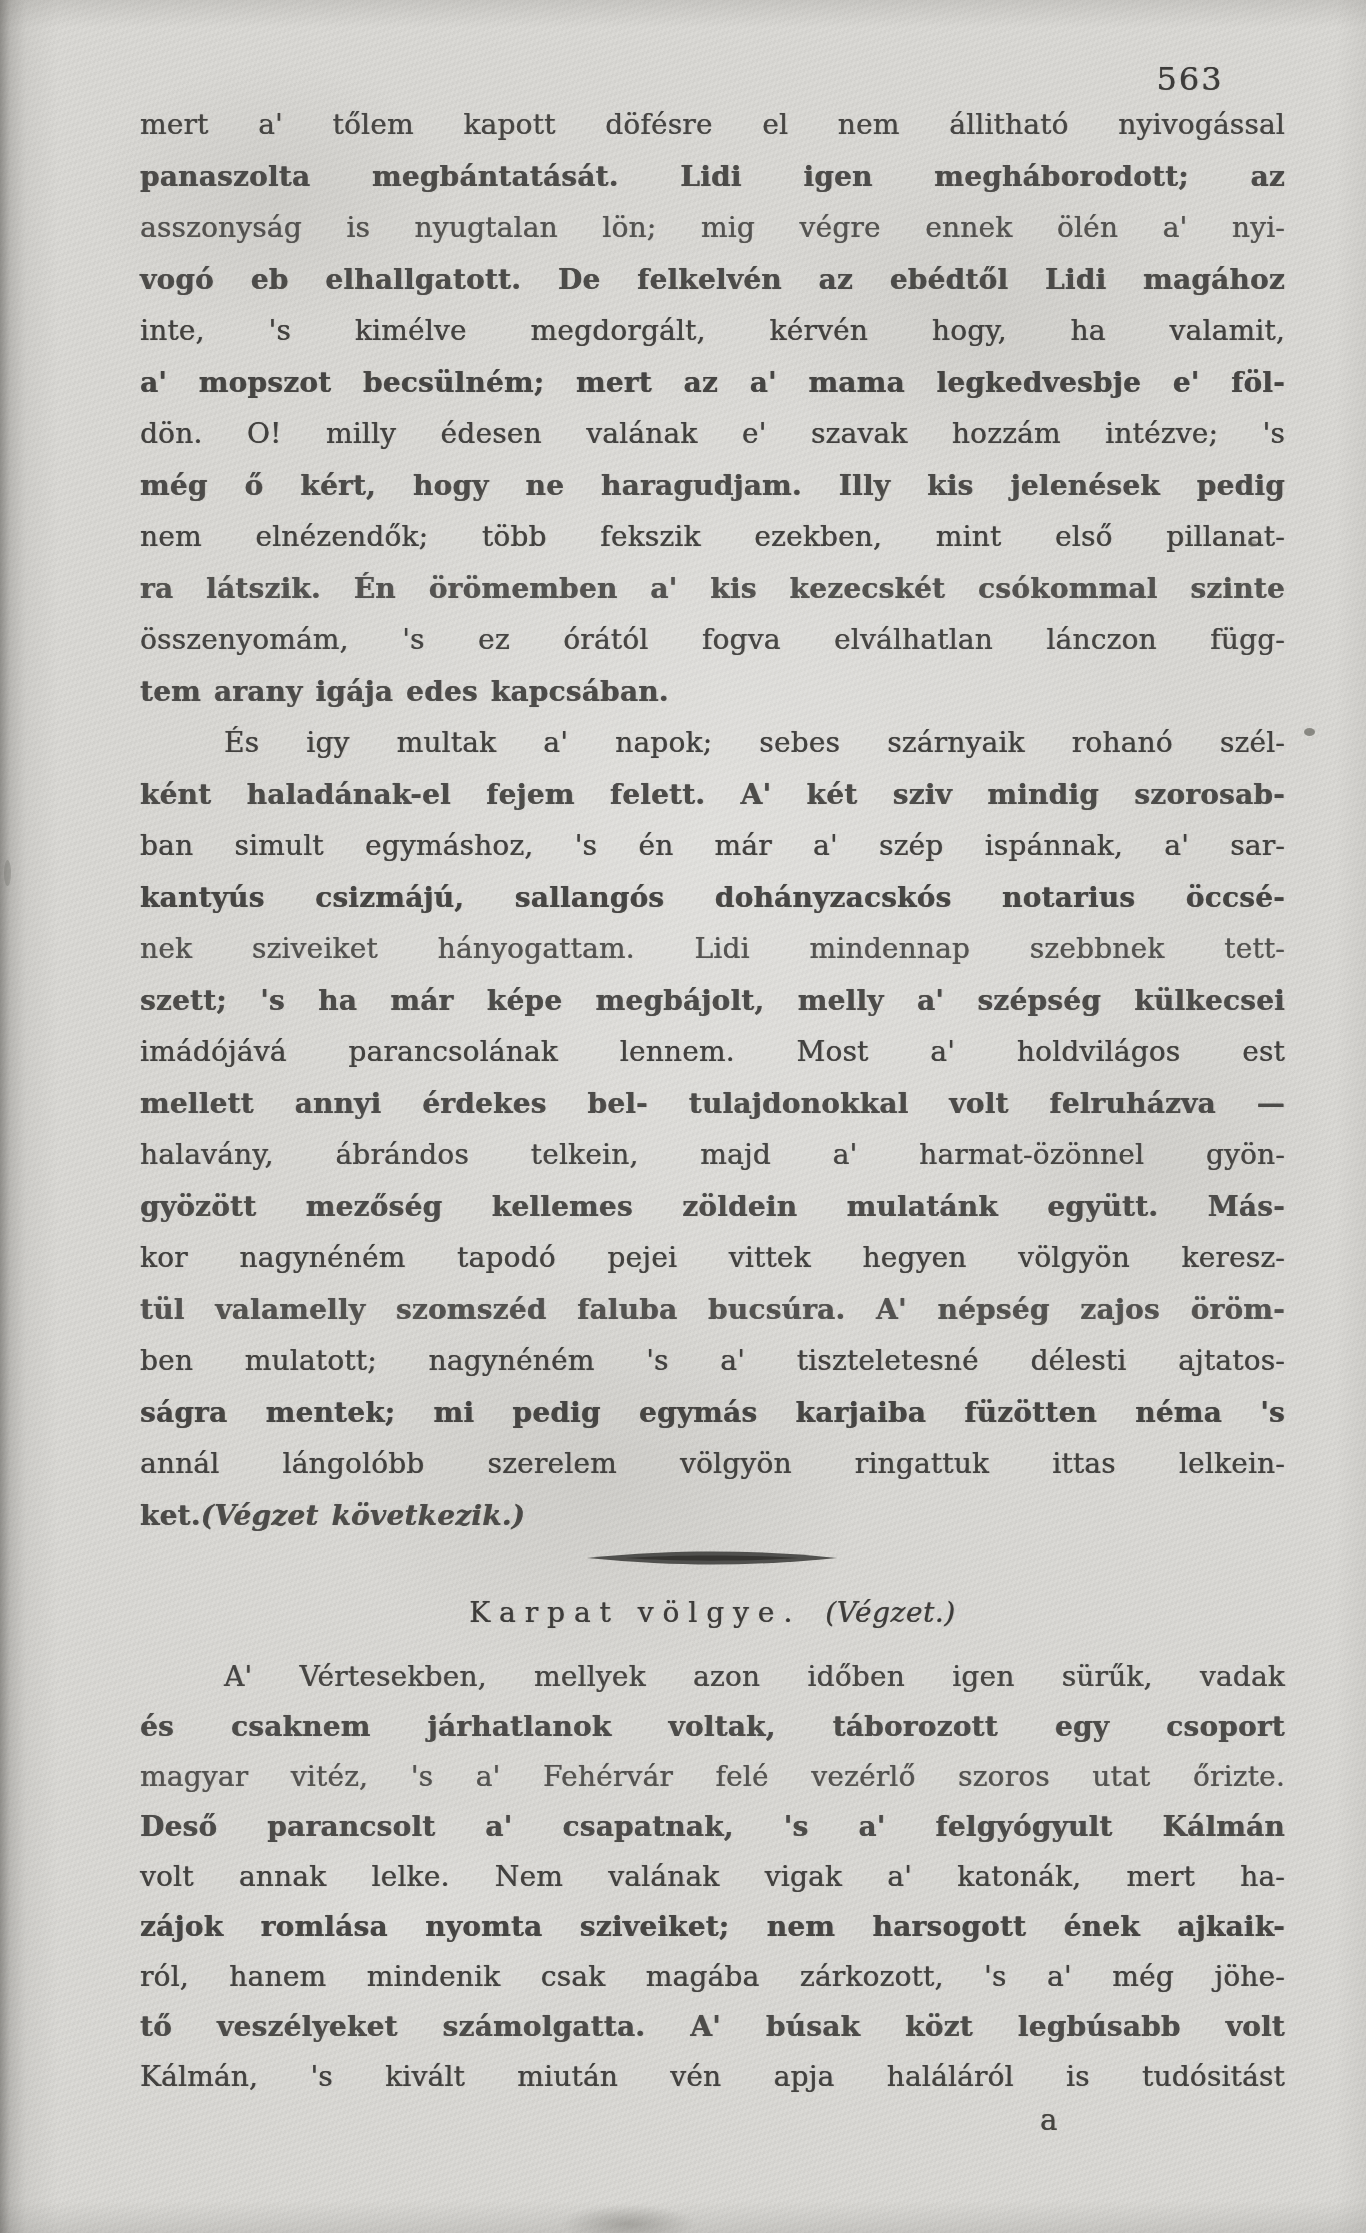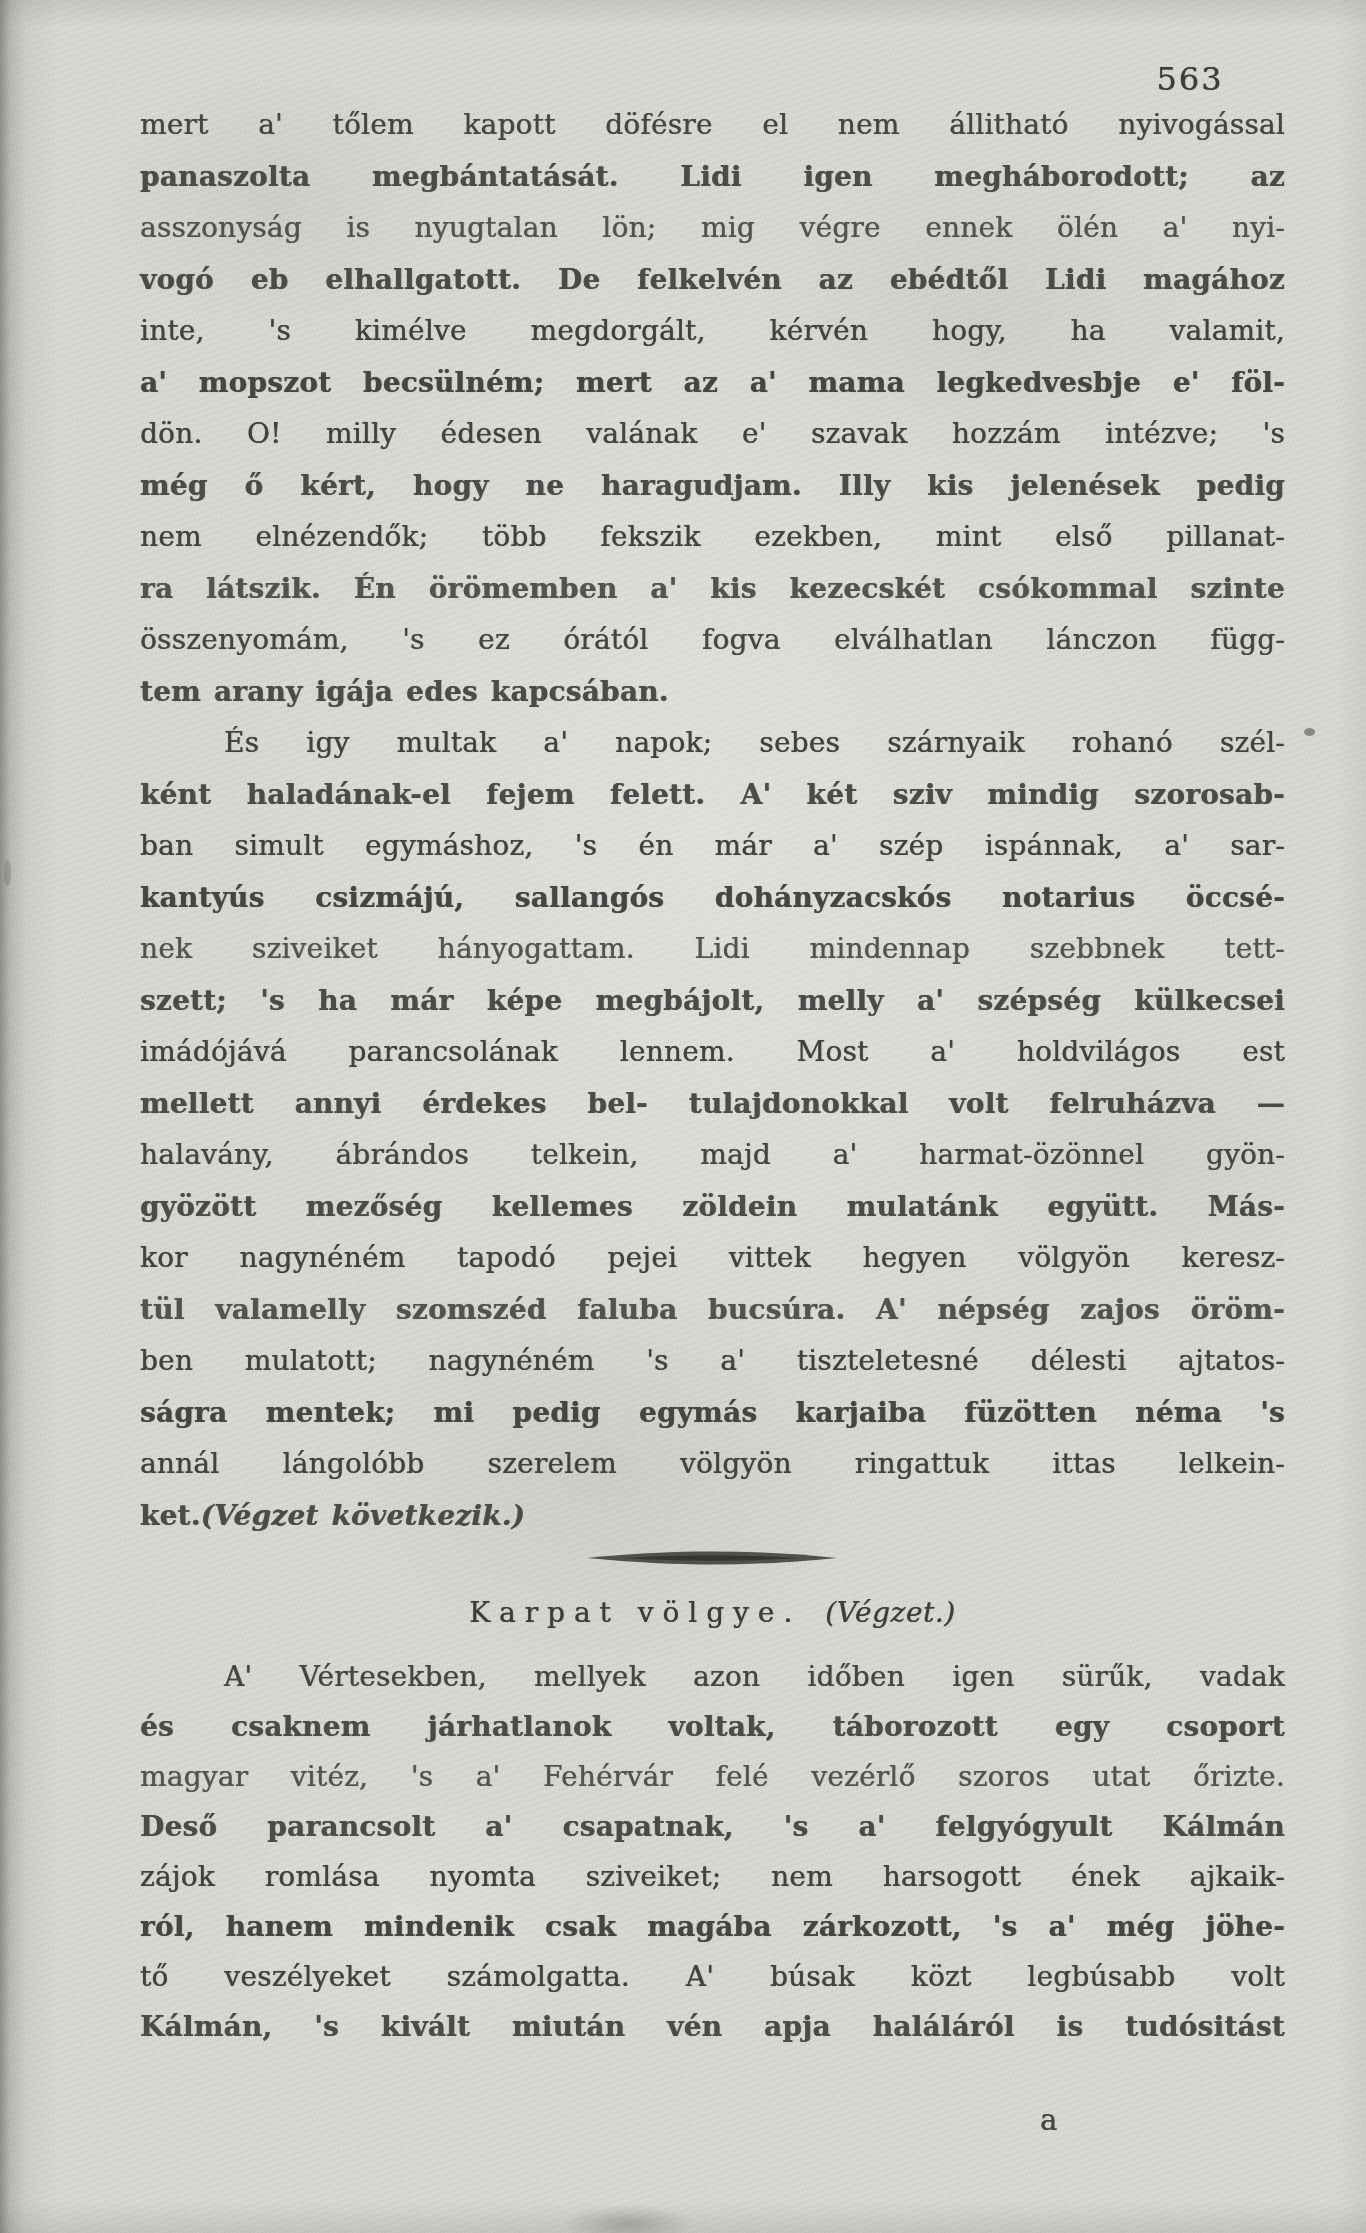--- a/index.html
+++ b/index.html
@@ -124,20 +124,21 @@
 
 <div class="heading ink">
   <span class="title">Karpat völgye.</span><span class="subtitle">(Végzet.)</span>
 </div>
 
 <div class="text-col s2 ink">
     <div class="line indent"><span class="">A' Vértesekben, mellyek azon időben igen sürűk, vadak</span></div>
     <div class="line"><span class="">és csaknem járhatlanok voltak, táborozott egy csoport</span></div>
     <div class="line"><span class="">magyar vitéz, 's a' Fehérvár felé vezérlő szoros utat őrizte.</span></div>
     <div class="line"><span class="">Deső parancsolt a' csapatnak, 's a' felgyógyult Kálmán</span></div>
+    <div class="line"><span class="">volt annak lelke. Nem valának vigak a' katonák, mert ha-</span></div>
     <div class="line"><span class="">zájok romlása nyomta sziveiket; nem harsogott ének ajkaik-</span></div>
     <div class="line"><span class="">ról, hanem mindenik csak magába zárkozott, 's a' még jöhe-</span></div>
     <div class="line"><span class="">tő veszélyeket számolgatta. A' búsak közt legbúsabb volt</span></div>
     <div class="line"><span class="">Kálmán, 's kivált miután vén apja haláláról is tudósitást</span></div>
   </div>
 
 <div class="catchword ink">a</div>
 
 <div class="speck speck-1"></div>
 <div class="speck speck-2"></div>

